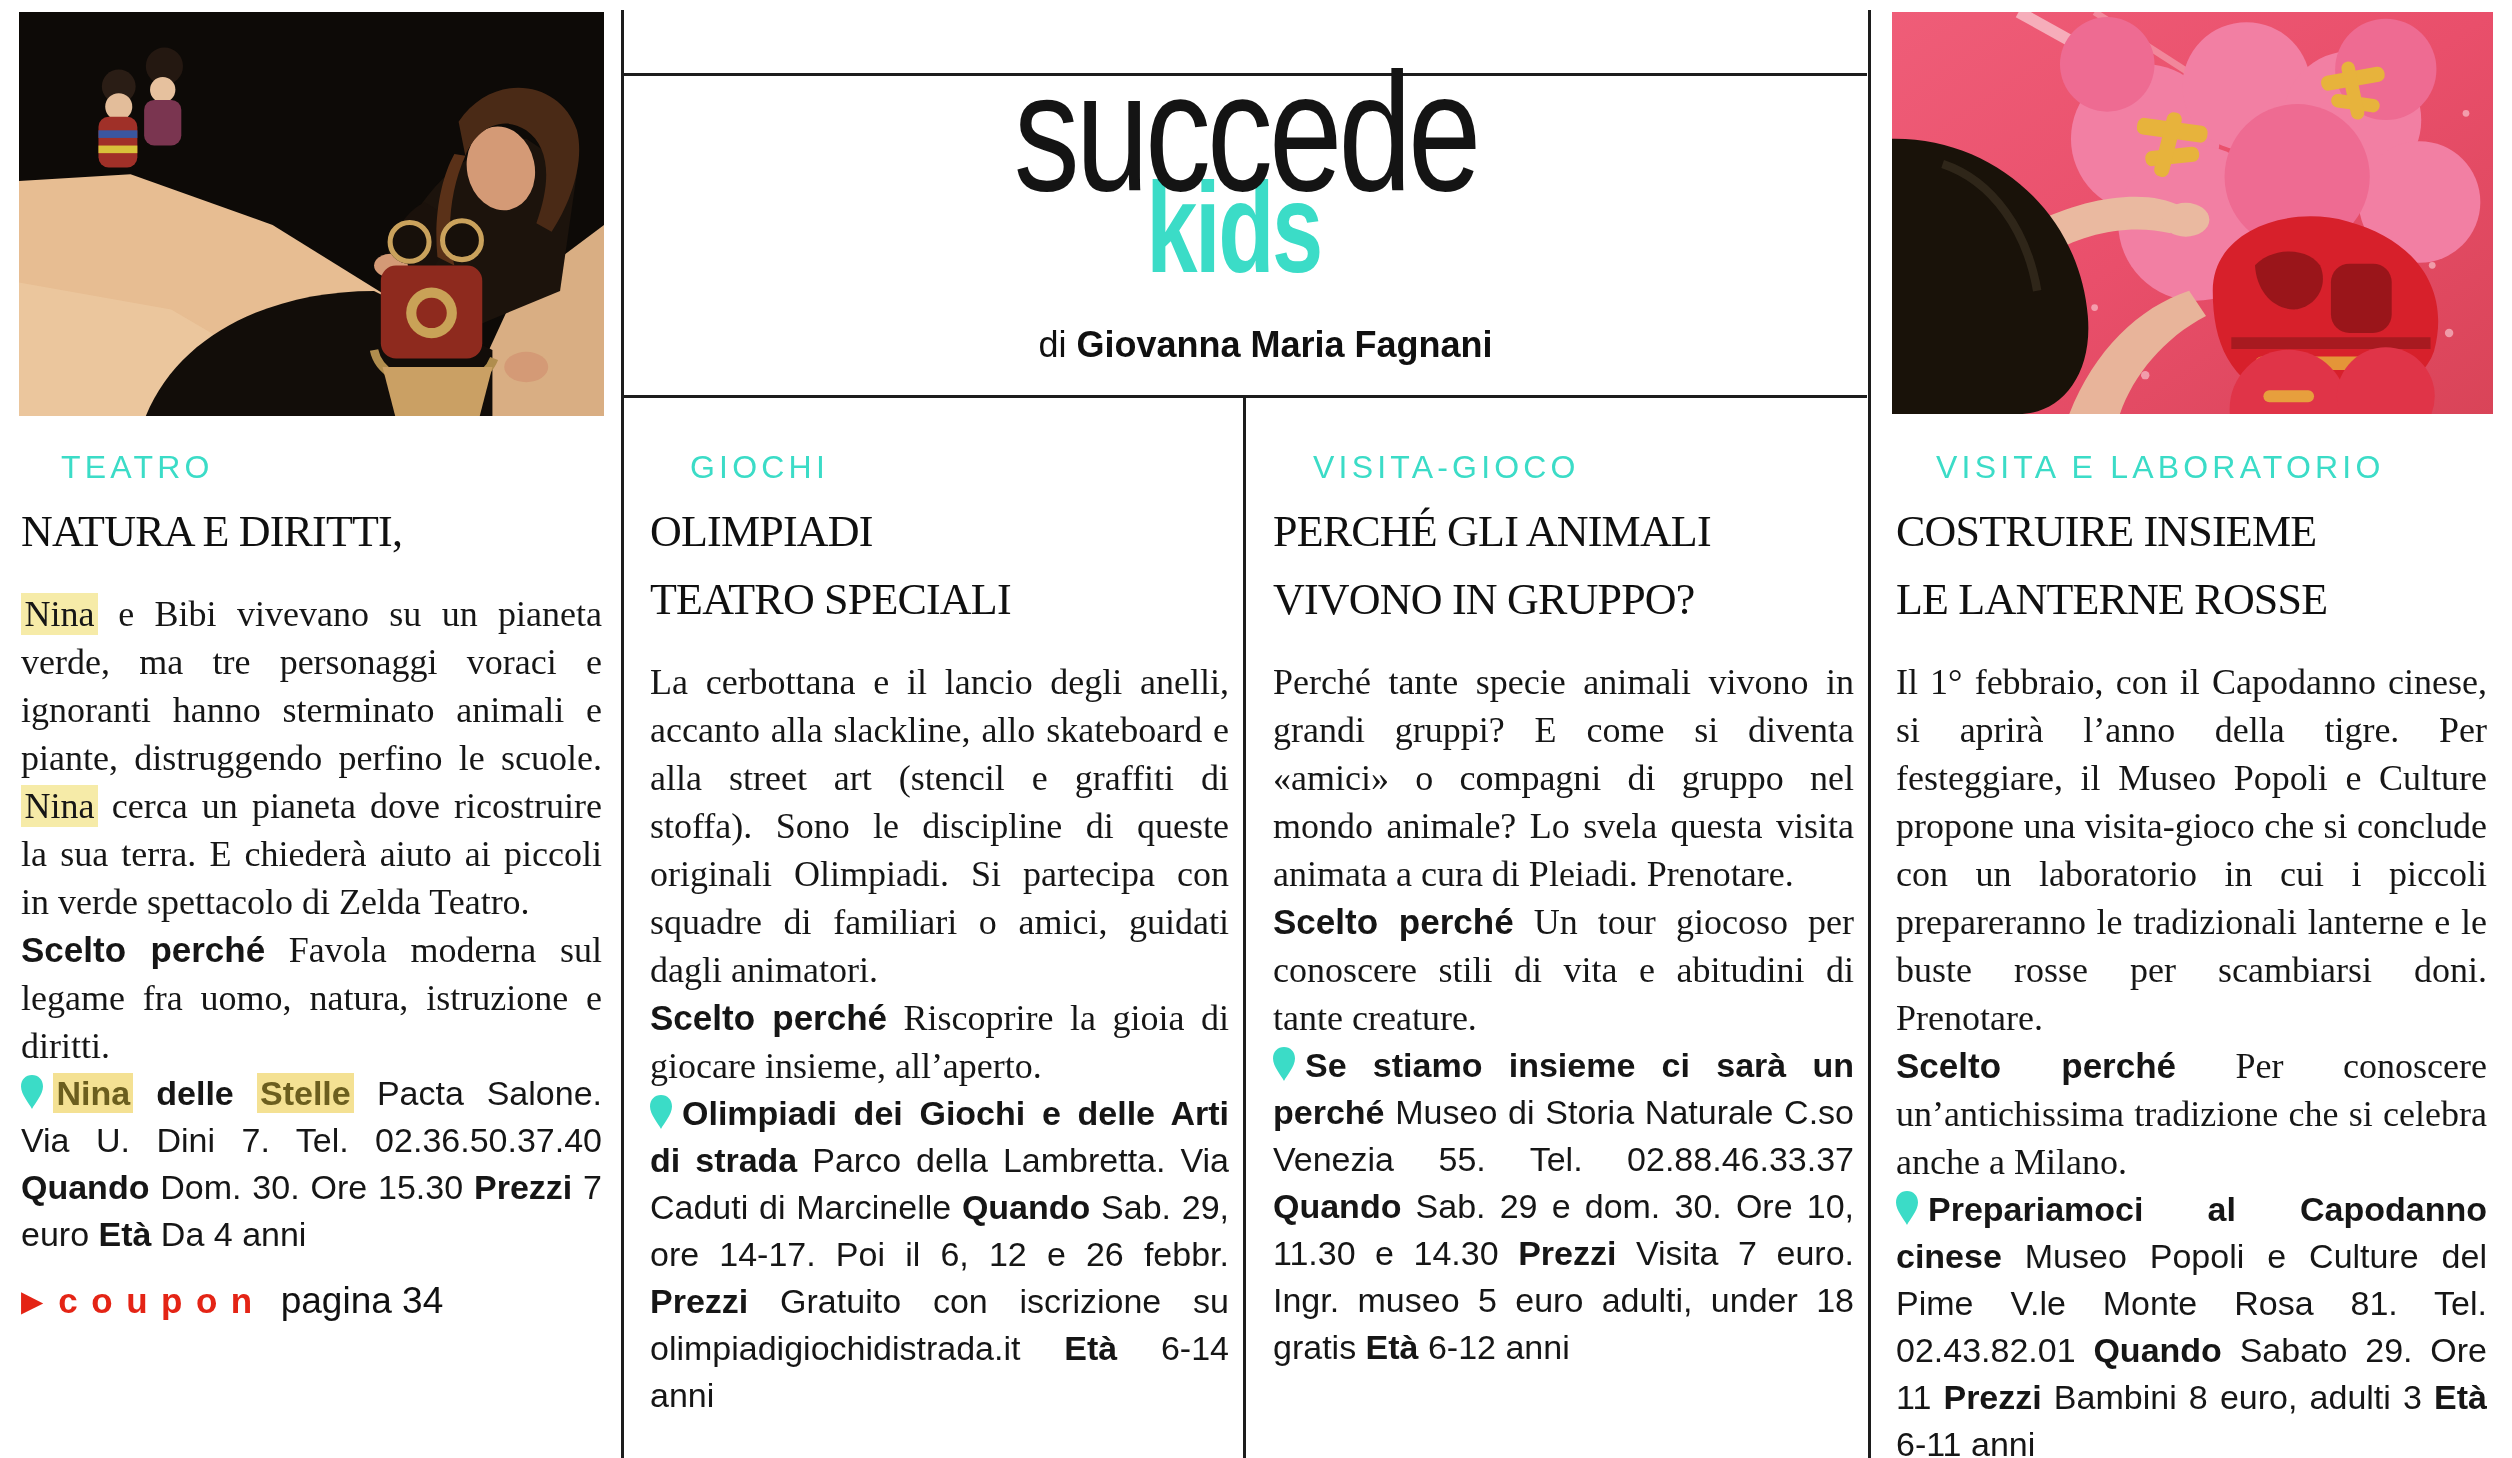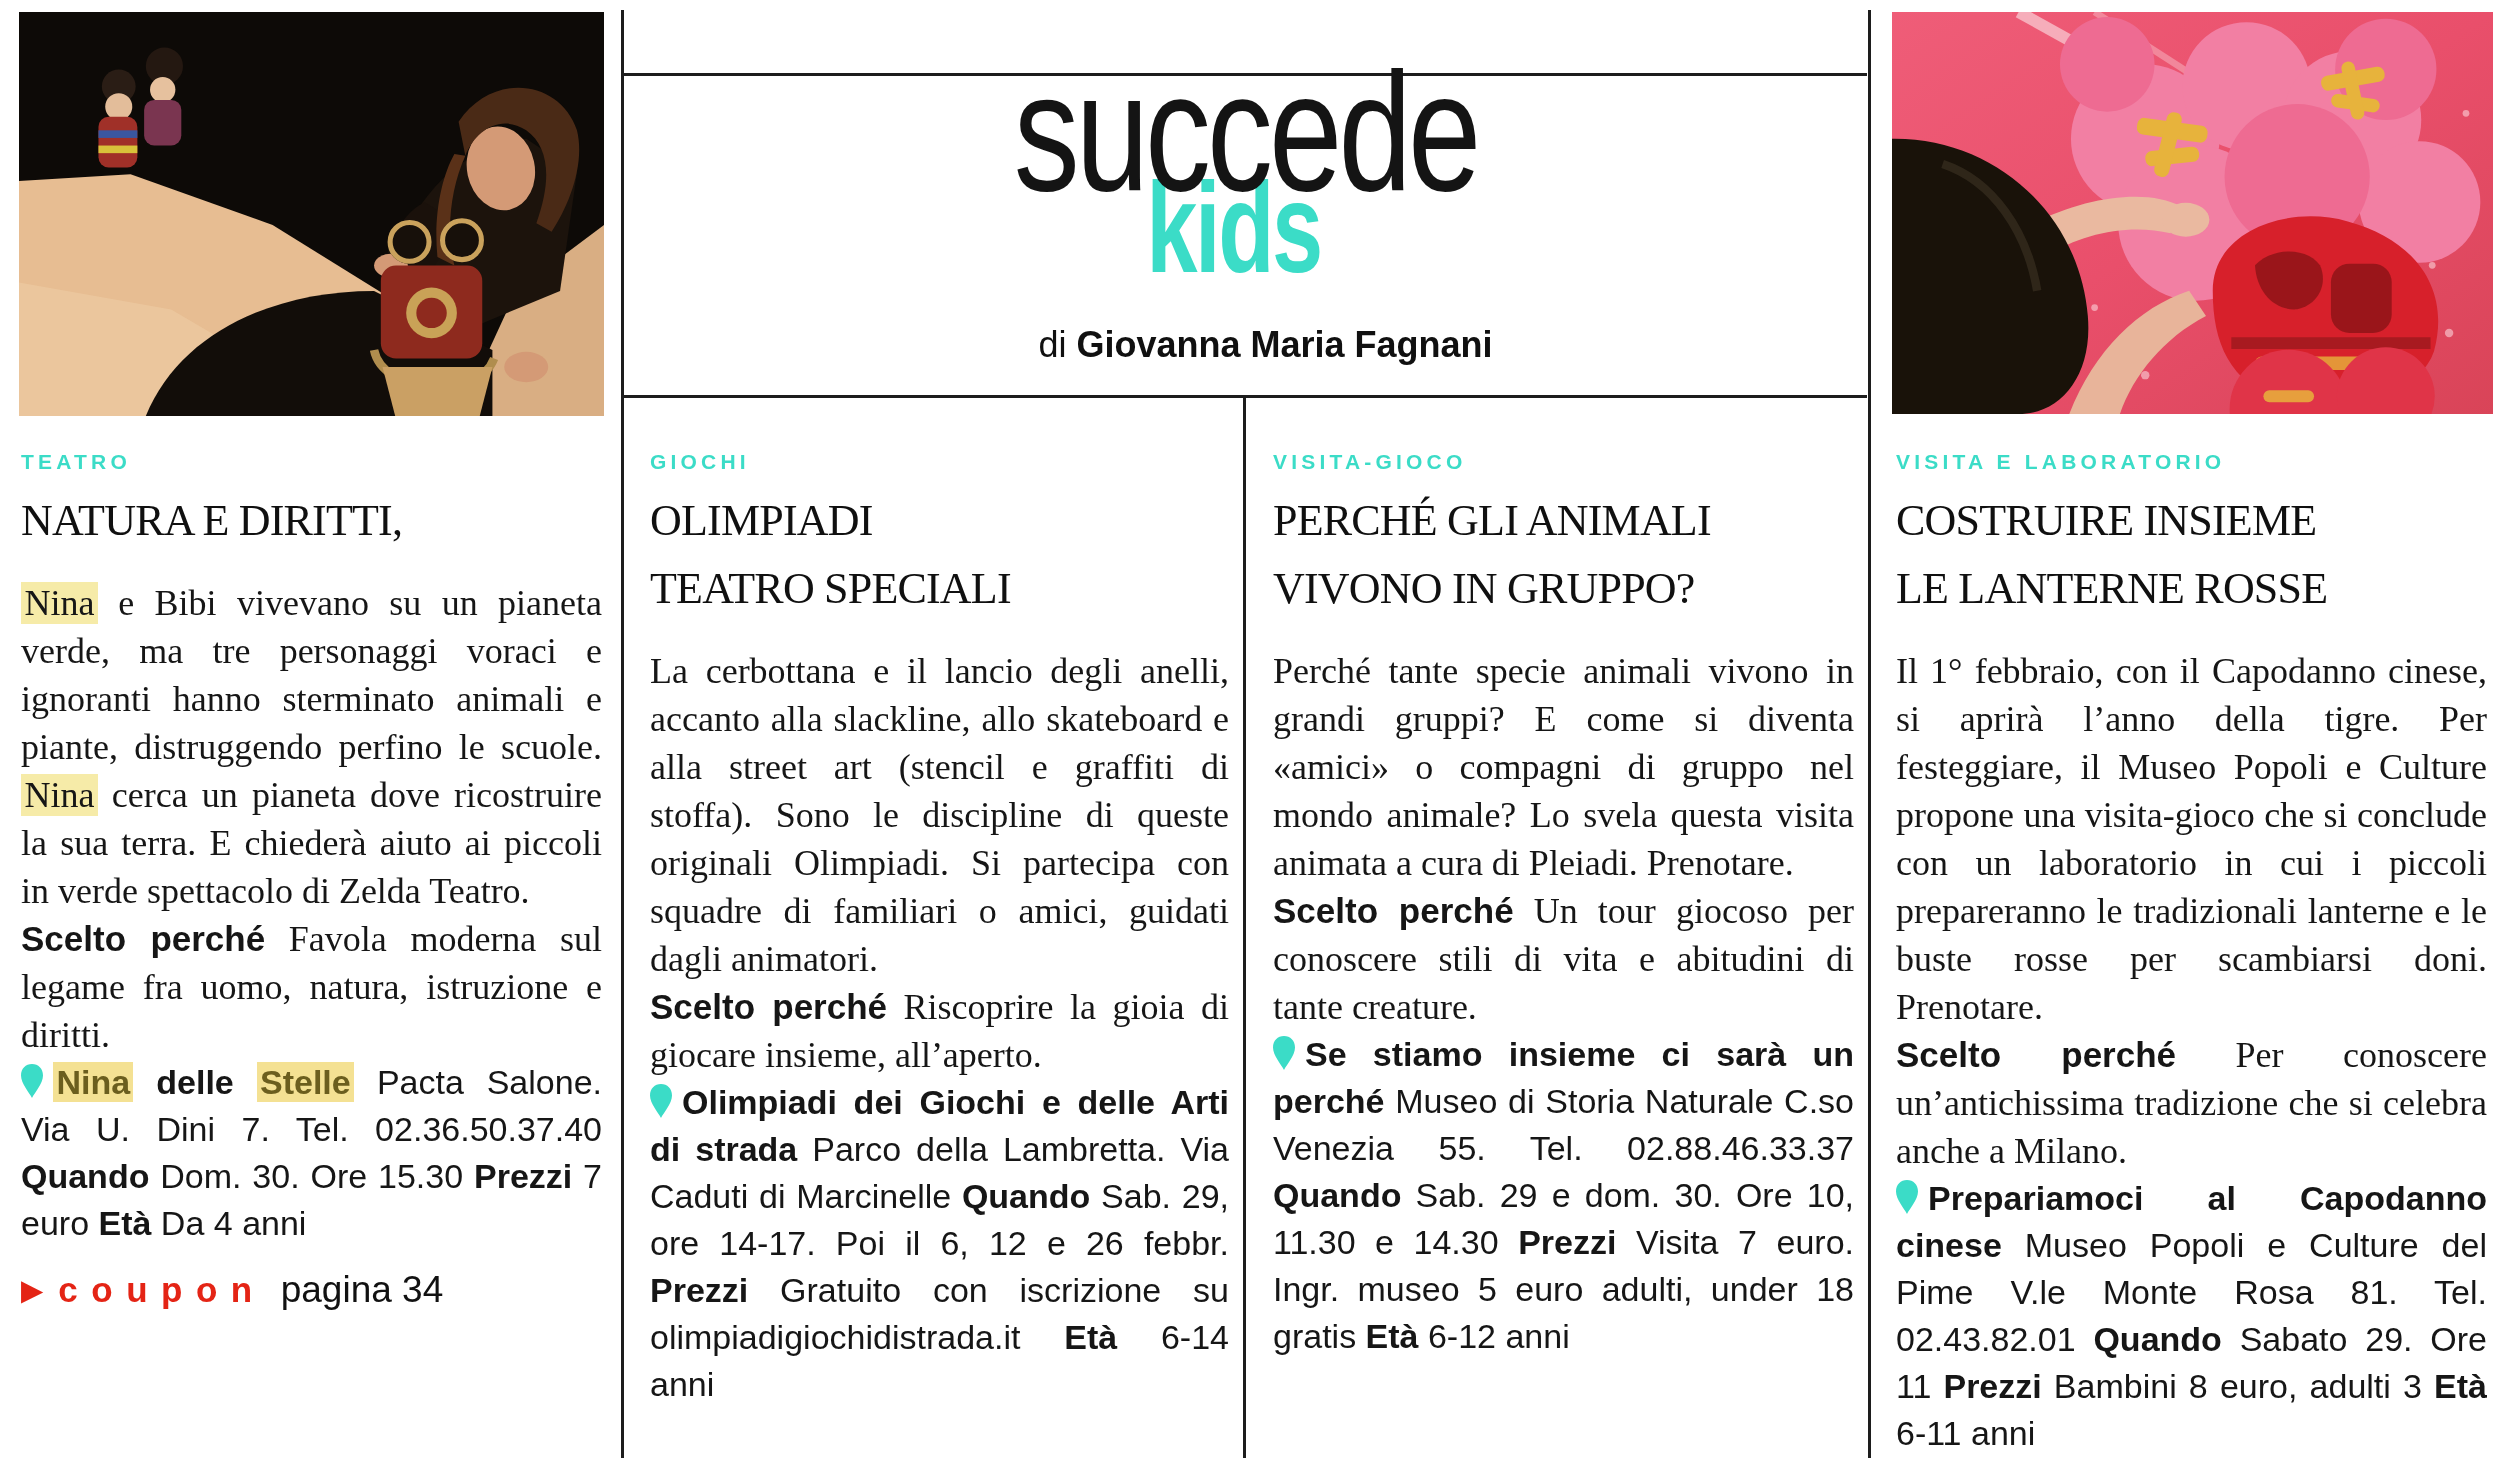--- a/index.html
+++ b/index.html
@@ -38,21 +38,21 @@
   .byline{position:absolute;left:0;right:0;top:324px;text-align:center;font-size:36px;color:#101010;margin-left:40px;}
   .byline .name{font-weight:700;}
 
   
   .col{position:absolute;top:451px;}
   .col1{left:21px;width:581px;}
   .col2{left:650px;width:579px;}
   .col3{left:1273px;width:581px;}
   .col4{left:1896px;width:591px;}
 
-  .kicker{font-weight:700;font-size:21px;line-height:1;letter-spacing:4.2px;color:var(--accent);}
+  .kicker{font-weight:400;font-size:32px;line-height:1;letter-spacing:4.2px;color:var(--accent);margin-left:40px;}
   .headline{margin-top:15px;font-family:"Liberation Serif",serif;font-weight:400;
     font-size:44px;line-height:68px;letter-spacing:-0.8px;color:#101010;white-space:nowrap;}
   .bodytext{margin-top:24px;font-family:"Liberation Serif",serif;font-size:36px;line-height:48px;
     text-align:justify;color:var(--ink);-webkit-hyphens:auto;hyphens:auto;}
   .scelto{font-family:"Liberation Serif",serif;font-size:36px;line-height:48px;text-align:justify;
     -webkit-hyphens:auto;hyphens:auto;}
   .scelto .lbl{font-family:"Liberation Sans",sans-serif;font-weight:700;font-size:35px;}
   .info{font-family:"Liberation Sans",sans-serif;font-size:34px;line-height:47px;text-align:justify;
     -webkit-hyphens:auto;hyphens:auto;}
   .seg-b{font-weight:700;}

